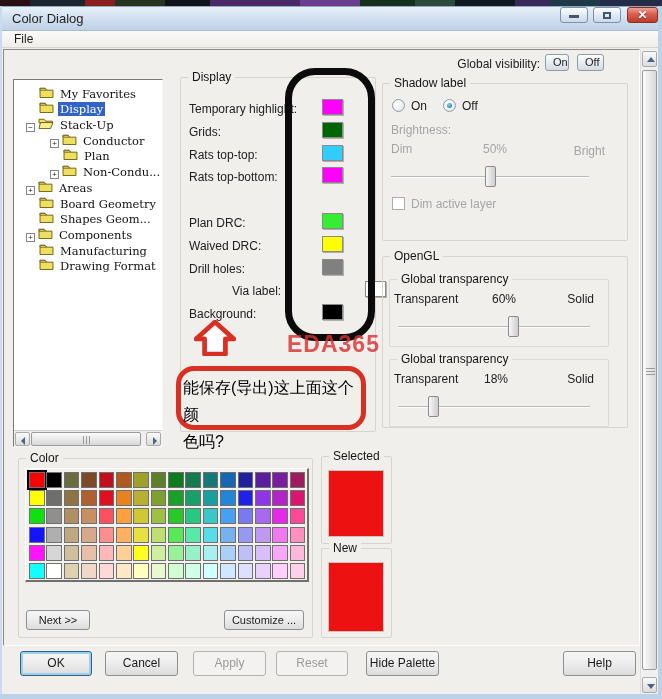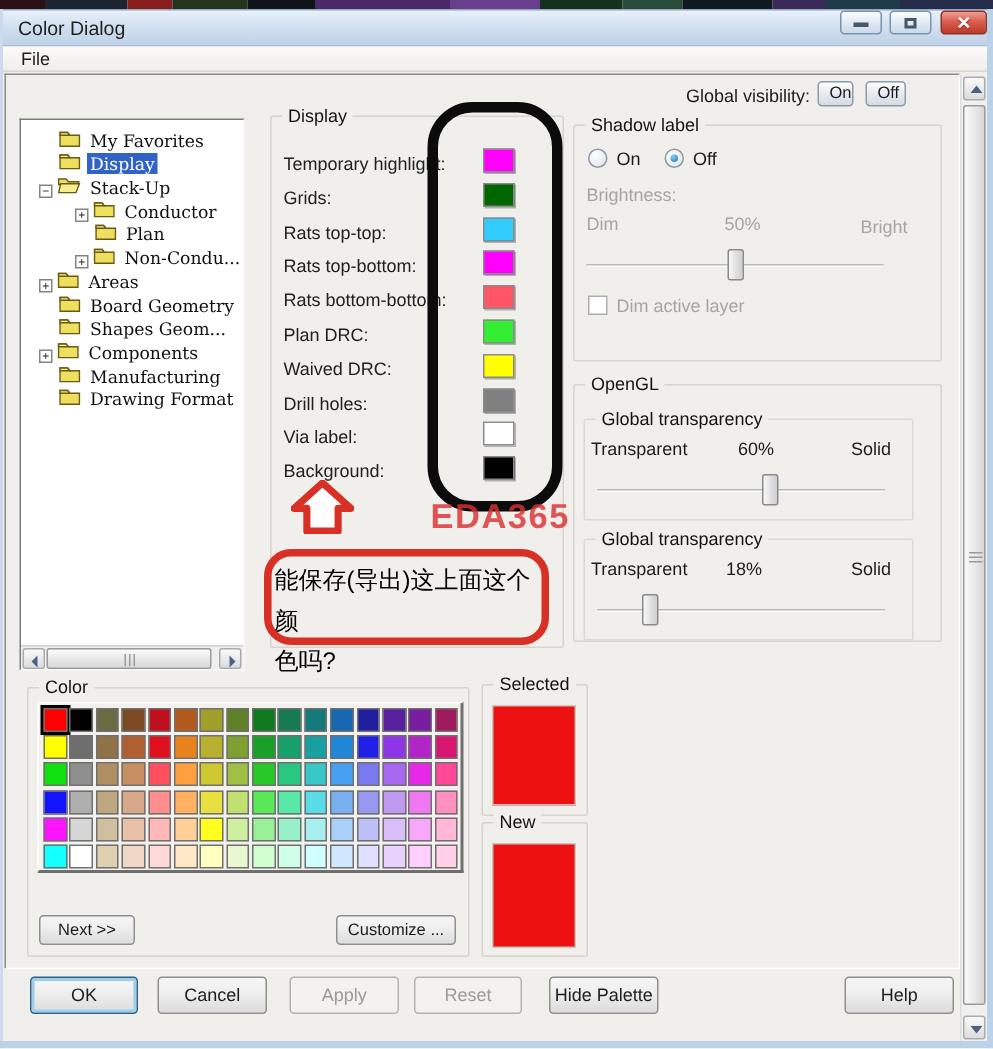--- a/index.html
+++ b/index.html
@@ -273,37 +273,33 @@
           <div class="swatch" style="background: rgb(0, 102, 0);"></div>
         </div>
         <div class="disp-row" style="top: 45.6px;">
           <div class="lbl">Rats top-top:</div>
           <div class="swatch" style="background: rgb(51, 204, 255);"></div>
         </div>
         <div class="disp-row" style="top: 68.4px;">
           <div class="lbl">Rats top-bottom:</div>
           <div class="swatch" style="background: rgb(255, 0, 255);"></div>
         </div>
-        <div class="disp-row" style="top: 91.2px;">
-          <div class="lbl">Rats bottom-bottom:</div>
-          <div class="swatch" style="background: rgb(255, 85, 102);"></div>
-        </div>
         <div class="disp-row" style="top: 114px;">
           <div class="lbl">Plan DRC:</div>
           <div class="swatch" style="background: rgb(51, 238, 51);"></div>
         </div>
         <div class="disp-row" style="top: 136.8px;">
           <div class="lbl">Waived DRC:</div>
           <div class="swatch" style="background: rgb(255, 255, 0);"></div>
         </div>
         <div class="disp-row" style="top: 159.6px;">
           <div class="lbl">Drill holes:</div>
           <div class="swatch" style="background: rgb(128, 128, 128);"></div>
         </div>
-        <div class="disp-row" style="top: 182.4px;">
+        <div class="disp-row" style="top: 182.4px; margin-left: 43px;">
           <div class="lbl">Via label:</div>
           <div class="swatch" style="background: rgb(255, 255, 255);"></div>
         </div>
         <div class="disp-row" style="top: 205.2px;">
           <div class="lbl">Background:</div>
           <div class="swatch" style="background: rgb(0, 0, 0);"></div>
         </div>
       </div>
   </div>
 

